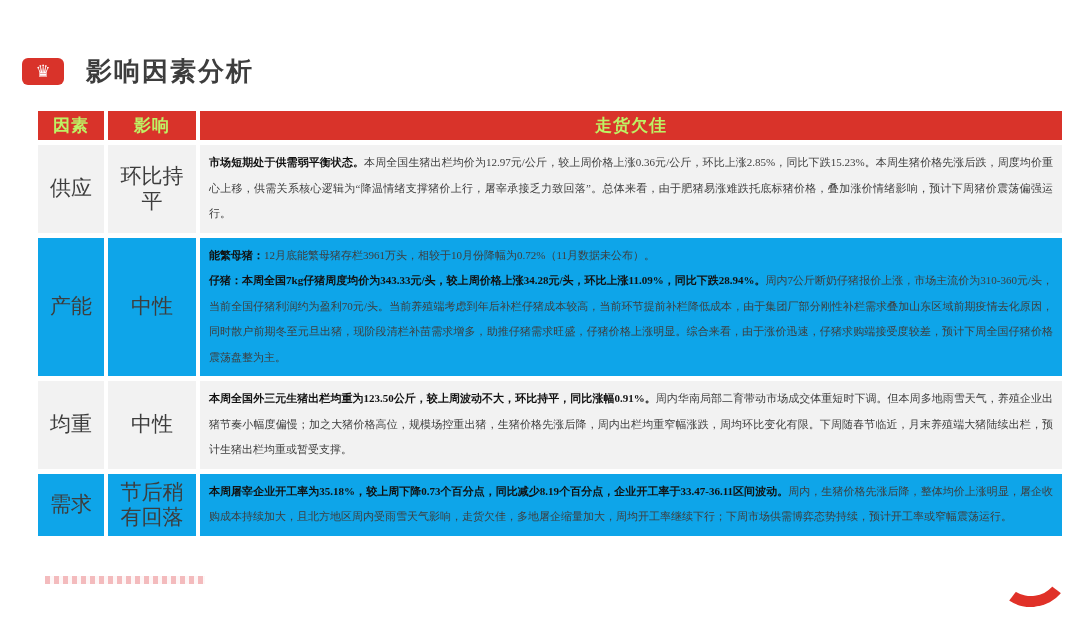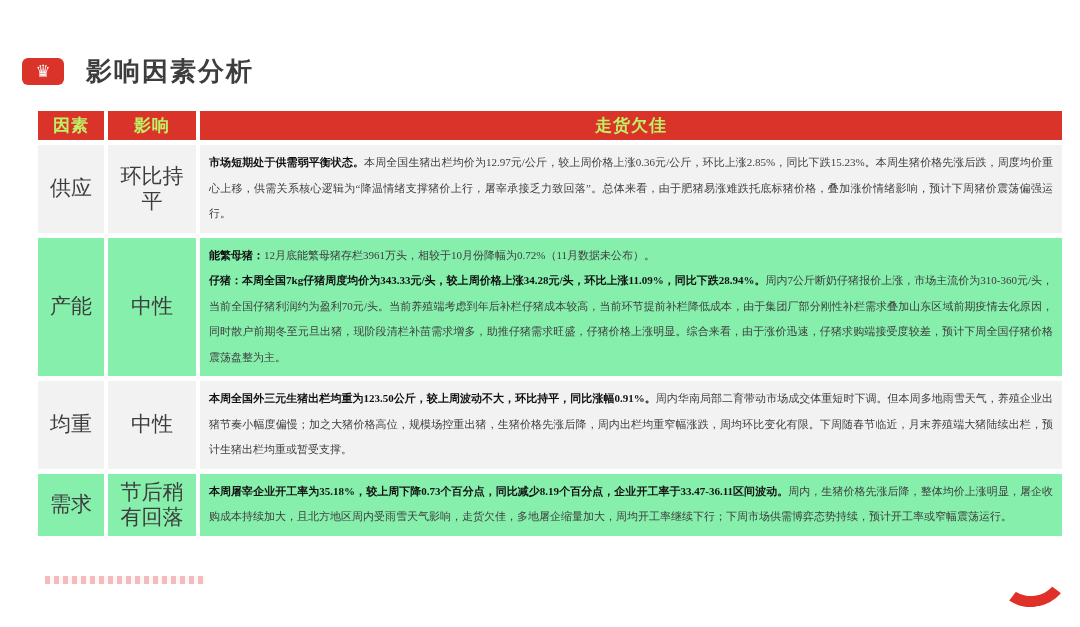--- a/index.html
+++ b/index.html
@@ -27,21 +27,21 @@
     border-collapse:separate;border-spacing:4px 5px;margin:5px 0 0 34px;
     table-layout:fixed;width:1032px;
   }
   col.c-factor{width:66px;}
   col.c-impact{width:88px;}
   thead th{
     background:var(--red);color:#bef264;font-weight:bold;font-size:17px;
     font-family:"Liberation Sans","DejaVu Sans",sans-serif;
     height:27px;padding:1px 0;letter-spacing:1px;
   }
-  tbody td{background:#86efac;vertical-align:middle;}
+  tbody td{background:#0ea5e9;vertical-align:middle;}
   tbody tr.alt td{background:var(--row-alt);}
   td.factor,td.impact{
     text-align:center;font-size:21px;color:var(--text);line-height:25px;padding:0 5px;
   }
   td.logic{
     font-size:11px;line-height:25.5px;color:#3e3e3e;padding:5px 9px 6px 9px;
     text-align:justify;white-space:pre-wrap;vertical-align:top;
   }
   td.logic b{color:var(--bold);font-weight:bold;}
   .watermark{

